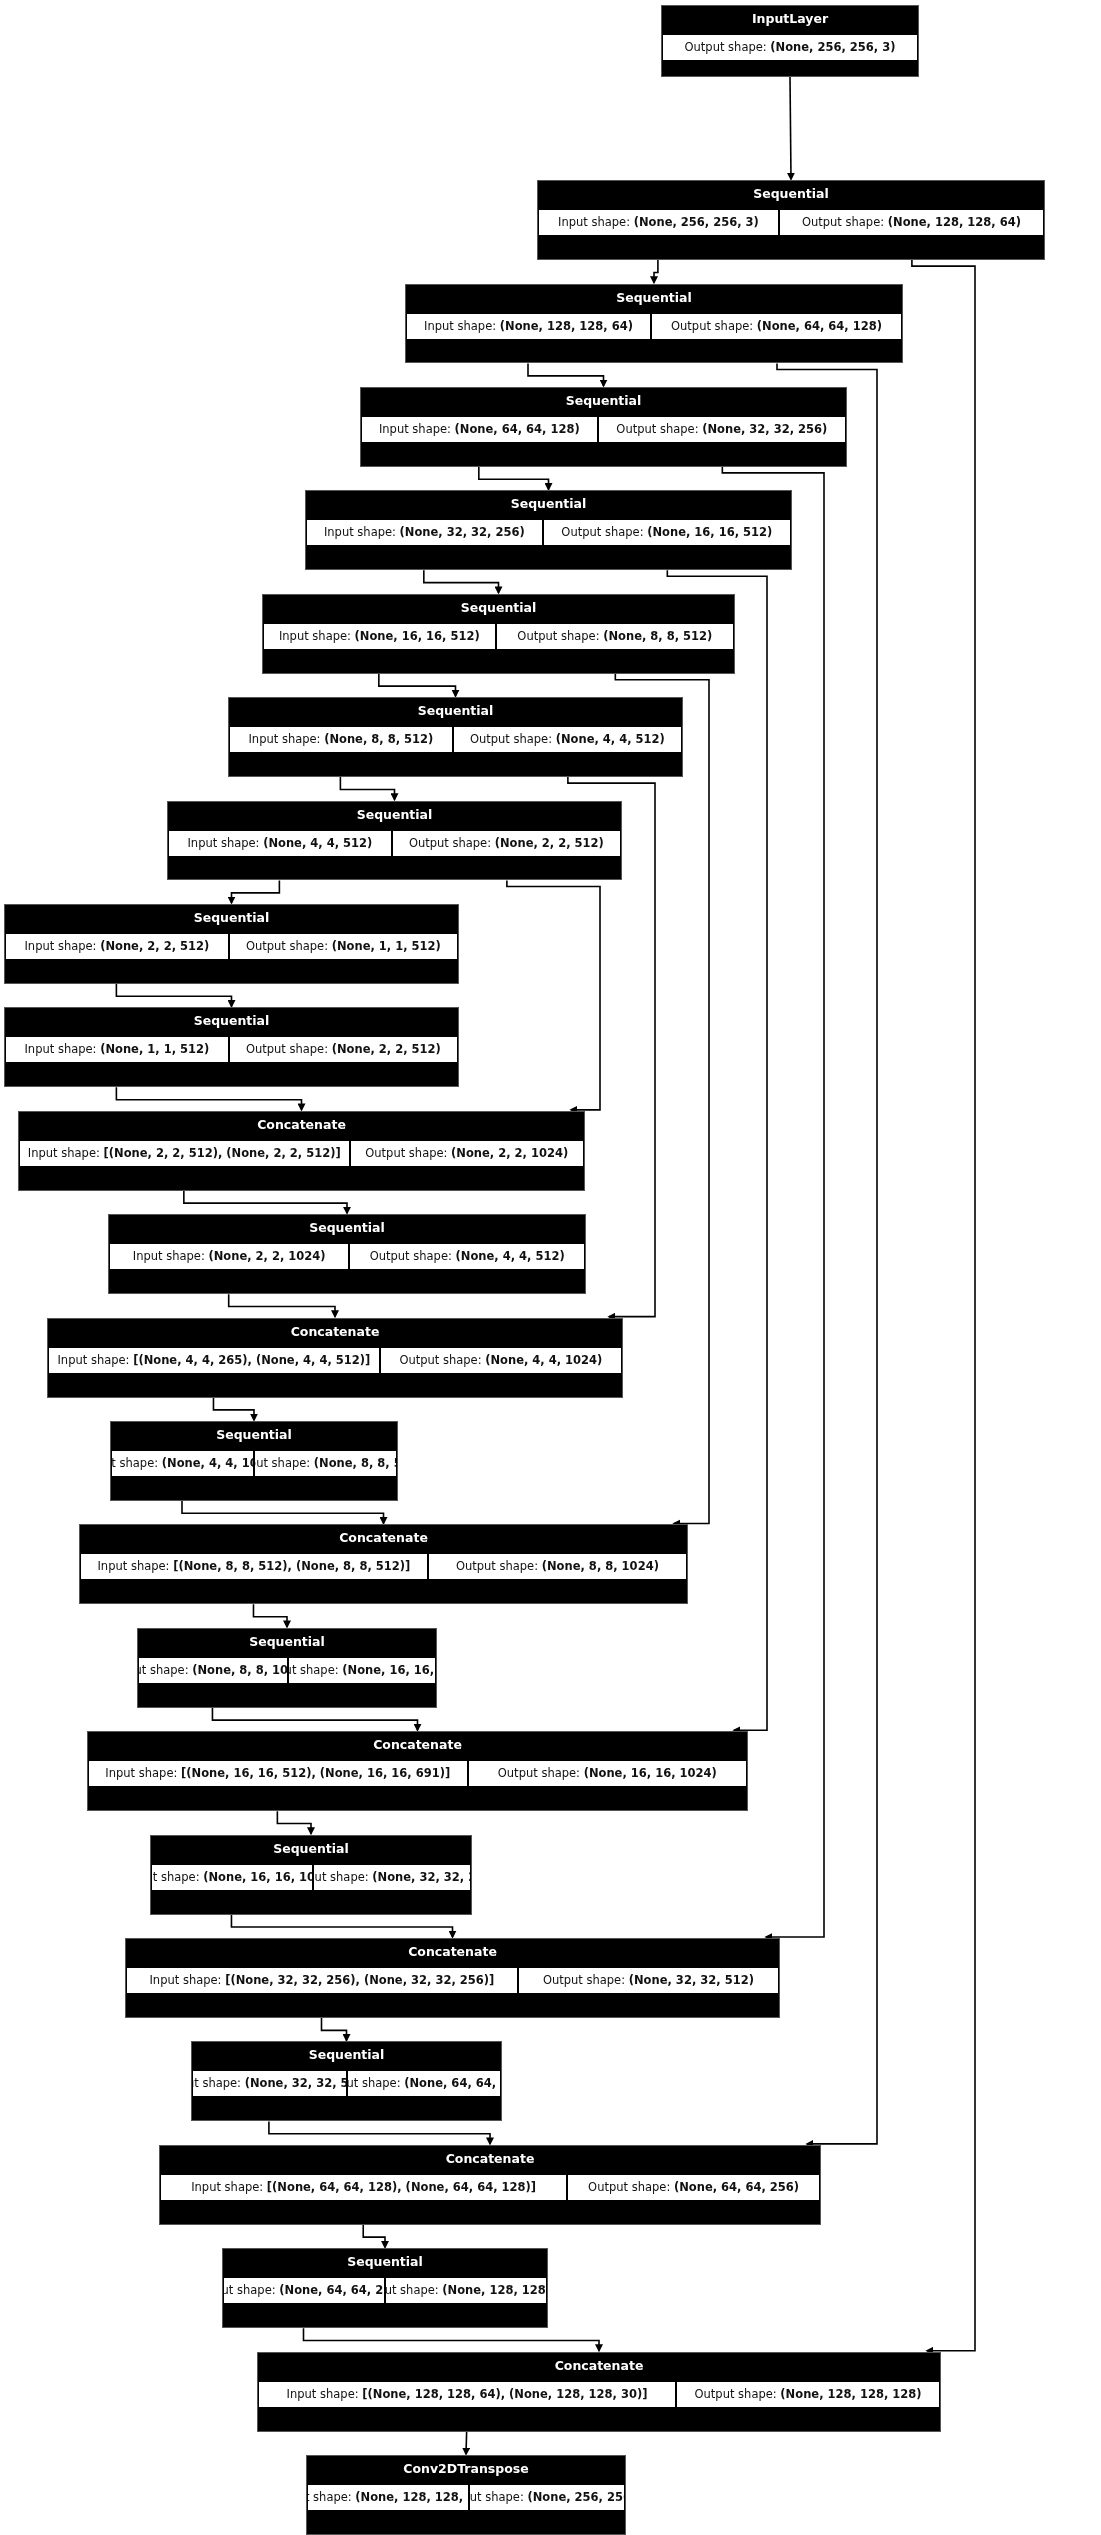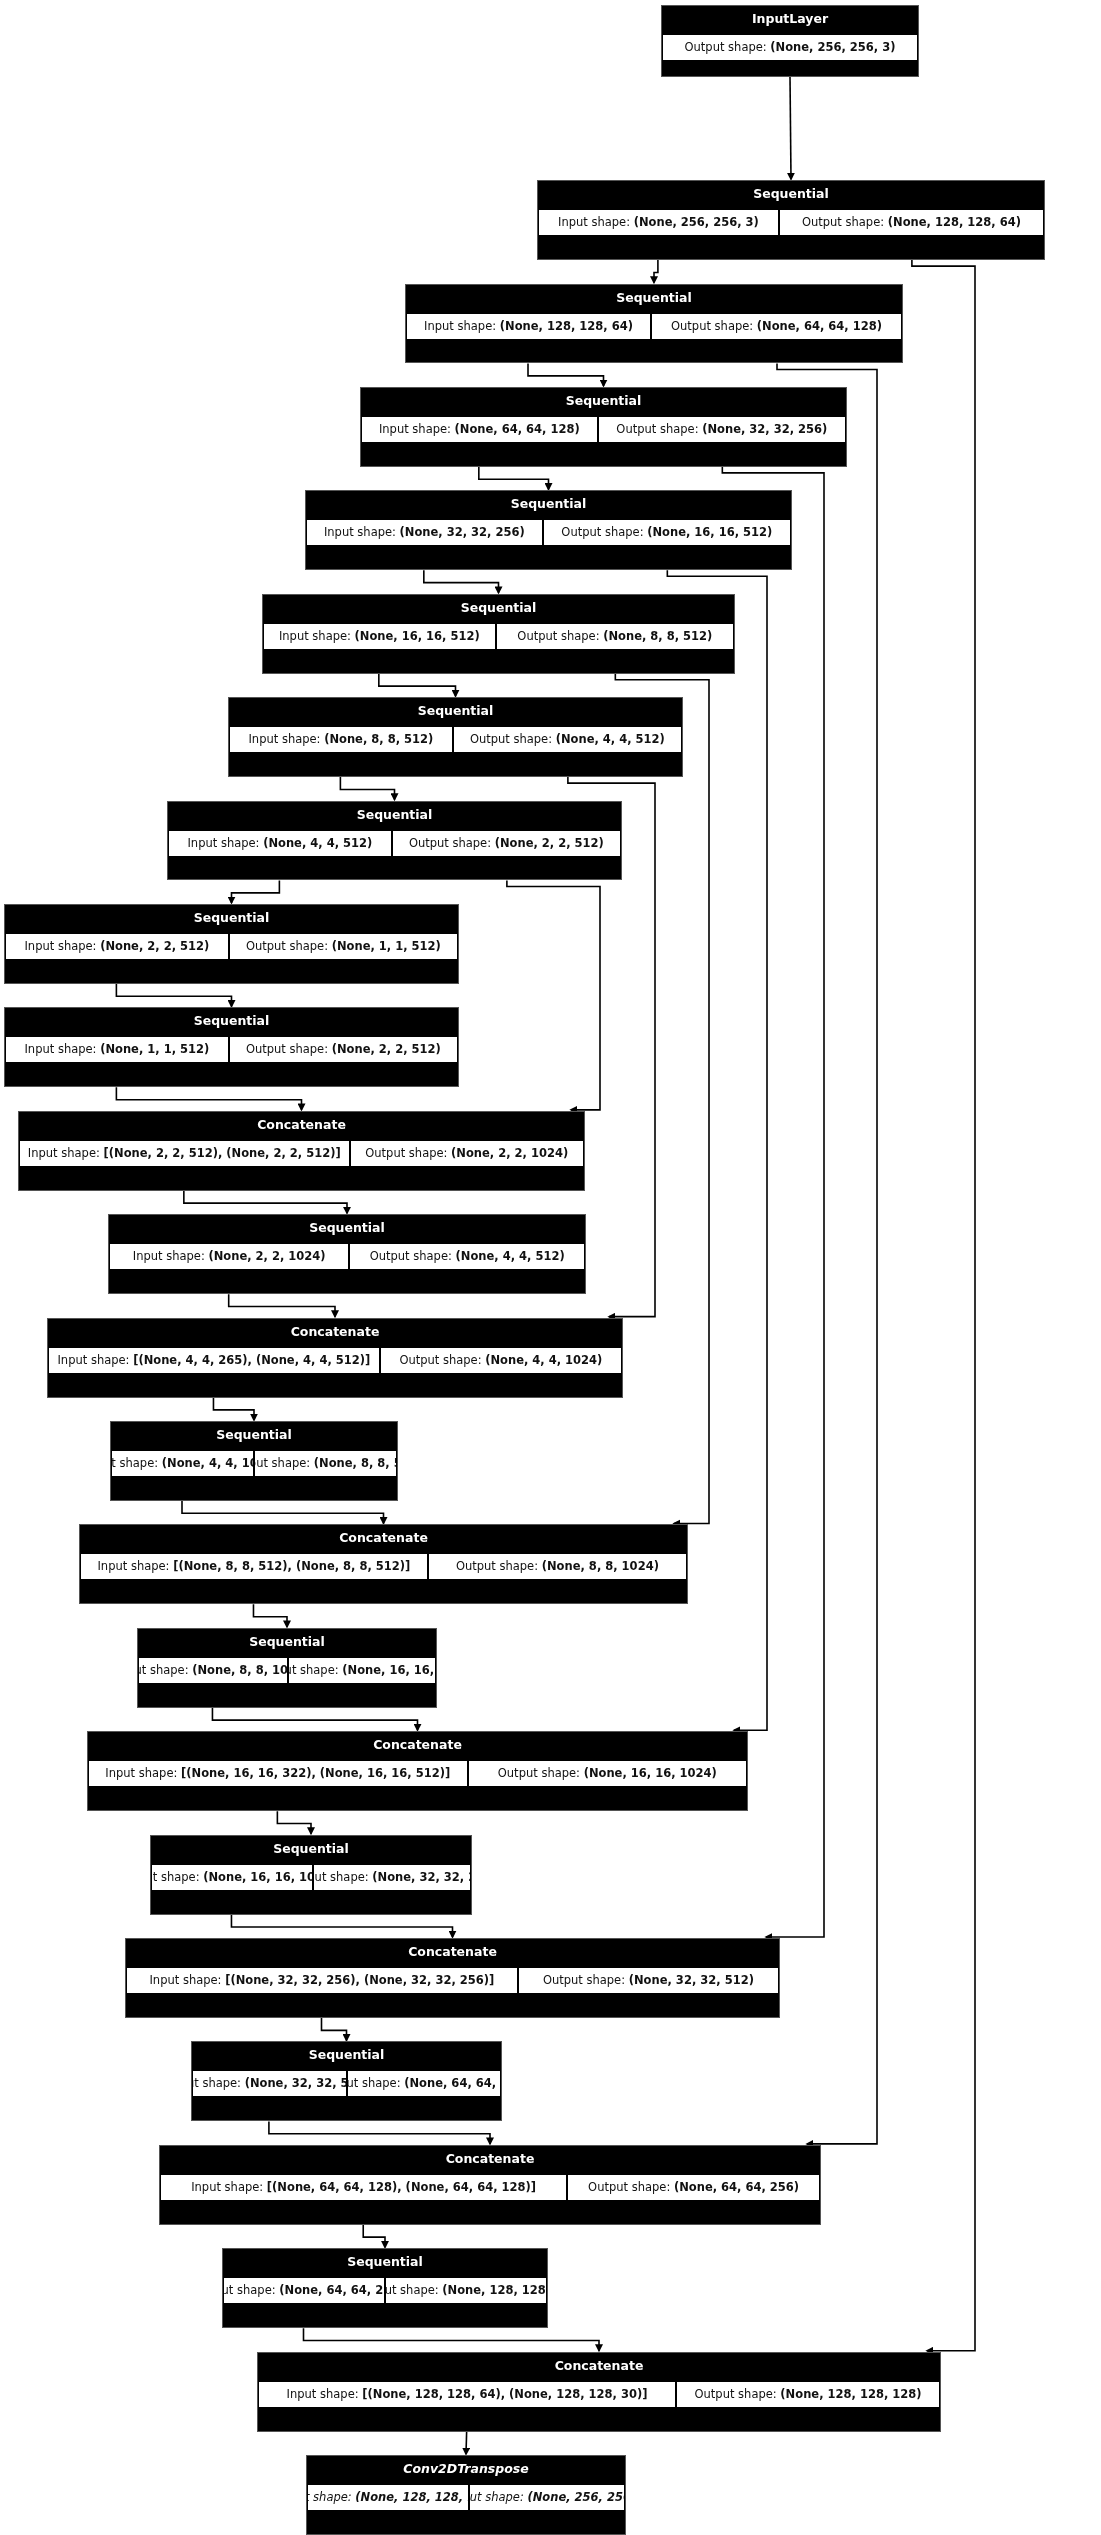--- a/index.html
+++ b/index.html
@@ -203,21 +203,21 @@
       <div class="node" style="left: 137px; top: 1627.85px; width: 300px; height: 79.9042px;">
         <div class="node-title">Sequential</div>
         <div class="node-body">
           <div class="cell cell-in" style="width: 50.3%;"><span class="lbl">Input shape:</span>&nbsp;<b>(None, 8, 8, 1024)</b></div>
           <div class="cell" style="width: 49.7%;"><span class="lbl">Output shape:</span>&nbsp;<b>(None, 16, 16, 512)</b></div>
         </div>
       </div>
       <div class="node" style="left: 87px; top: 1731.26px; width: 661px; height: 79.9042px;">
         <div class="node-title">Concatenate</div>
         <div class="node-body">
-          <div class="cell cell-in" style="width: 57.6%;"><span class="lbl">Input shape:</span>&nbsp;<b>[(None, 16, 16, 322), (None, 16, 16, 512)]</b></div>
+          <div class="cell cell-in" style="width: 57.6%;"><span class="lbl">Input shape:</span>&nbsp;<b>[(None, 16, 16, 512), (None, 16, 16, 691)]</b></div>
           <div class="cell" style="width: 42.4%;"><span class="lbl">Output shape:</span>&nbsp;<b>(None, 16, 16, 1024)</b></div>
         </div>
       </div>
       <div class="node" style="left: 150px; top: 1834.66px; width: 322px; height: 79.9042px;">
         <div class="node-title">Sequential</div>
         <div class="node-body">
           <div class="cell cell-in" style="width: 50.6%;"><span class="lbl">Input shape:</span>&nbsp;<b>(None, 16, 16, 1024)</b></div>
           <div class="cell" style="width: 49.4%;"><span class="lbl">Output shape:</span>&nbsp;<b>(None, 32, 32, 256)</b></div>
         </div>
       </div>
@@ -249,21 +249,21 @@
           <div class="cell" style="width: 50%;"><span class="lbl">Output shape:</span>&nbsp;<b>(None, 128, 128, 64)</b></div>
         </div>
       </div>
       <div class="node" style="left: 257px; top: 2351.69px; width: 684px; height: 79.9042px;">
         <div class="node-title">Concatenate</div>
         <div class="node-body">
           <div class="cell cell-in" style="width: 61.3%;"><span class="lbl">Input shape:</span>&nbsp;<b>[(None, 128, 128, 64), (None, 128, 128, 30)]</b></div>
           <div class="cell" style="width: 38.7%;"><span class="lbl">Output shape:</span>&nbsp;<b>(None, 128, 128, 128)</b></div>
         </div>
       </div>
-      <div class="node" style="left: 306px; top: 2455.1px; width: 320px; height: 79.9042px; font-style: italic;">
+      <div class="node" style="left: 306px; top: 2455.1px; width: 320px; height: 79.9042px;">
         <div class="node-title">Conv2DTranspose</div>
         <div class="node-body">
           <div class="cell cell-in" style="width: 51%;"><span class="lbl">Input shape:</span>&nbsp;<b>(None, 128, 128, 128)</b></div>
           <div class="cell" style="width: 49%;"><span class="lbl">Output shape:</span>&nbsp;<b>(None, 256, 256, 3)</b></div>
         </div>
       </div>
     </div>
 </div>
 
 </body></html>

